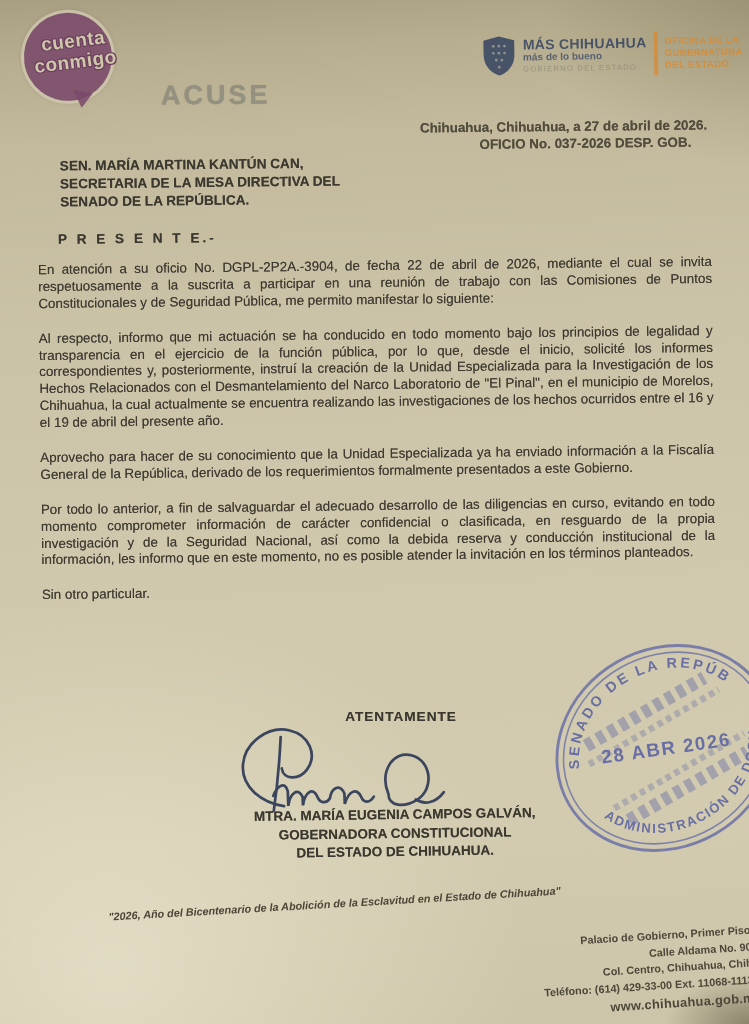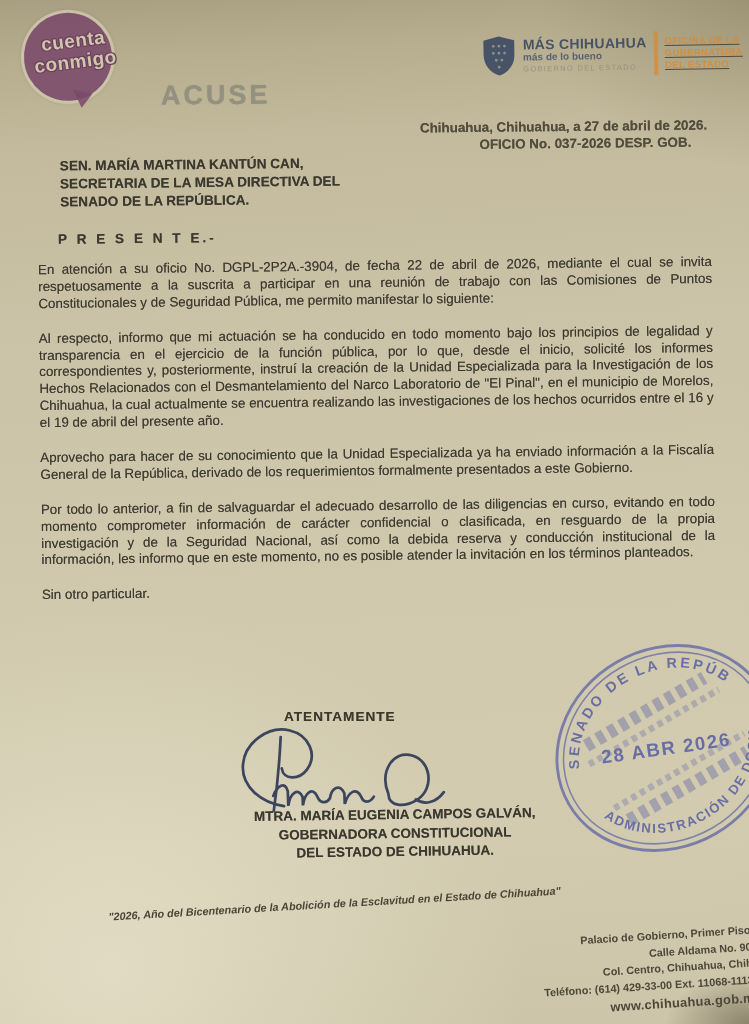--- a/index.html
+++ b/index.html
@@ -30,41 +30,41 @@
   .acuse{ position:absolute; left:161px; top:36px; font-size:27px; font-weight:bold;
     letter-spacing:3px; color:#8c8b7d; opacity:.85; text-shadow:0 0 1px rgba(120,118,105,.8); transform:rotate(-.5deg);margin-top:44px; }
 
   .gov-logo{ position:absolute; right:6px; top:32px; display:flex; align-items:center; gap:7px; opacity:.82; transform:rotate(-1deg); }
   .gov-logo .shield{ width:34px; height:42px; flex:none; }
   .brand{ display:flex; flex-direction:column; line-height:1.05; }
   .brand .t1{ font-weight:bold; font-size:14px; color:#2f3f5e; letter-spacing:.3px; }
   .brand .t2{ font-weight:bold; font-size:10px; color:#44516b; }
   .brand .t3{ font-size:7.5px; letter-spacing:1.3px; color:#8f8b78; margin-top:2px; }
   .gov-divider{ width:4px; height:44px; background:#d98a2f; opacity:.9; flex:none; }
-  .office{ display:flex; flex-direction:column; line-height:1.25;text-decoration:underline; }
+  .office{ display:flex; flex-direction:column; line-height:1.25; }
   .office span{ font-weight:bold; font-size:9.5px; letter-spacing:.4px; color:#d98a2f; }
 
   
   .meta{ position:absolute; top:118px; right:42px; text-align:right; font-weight:bold; font-size:13.4px;
     line-height:1.3; color:#524c3c; transform:rotate(-.6deg); }
   .meta .oficio{ display:block; padding-right:16px; }
 
   .recipient{ position:absolute; left:60px; top:156px; font-weight:bold; font-size:13.6px;
     line-height:1.34; color:#3b382f; transform:rotate(-.6deg); }
   .presente{ position:absolute; left:58px; top:231px; font-weight:bold; font-size:13.6px;
     letter-spacing:3px; color:#3b382f; transform:rotate(-.6deg); }
 
   
   .letter-body{ position:absolute; left:40px; top:258px; width:674px; transform:rotate(-.7deg);
     font-size:13.4px; line-height:1.26; color:#3d3930; text-align:justify; }
   .letter-body p{ margin-bottom:18px; }
   .letter-body .closing{ text-align:left; }
 
   
-  .atentamente{ position:absolute; left:284px; top:709px; width:200px; text-align:left;
+  .atentamente{ position:absolute; left:301px; top:709px; width:200px; text-align:center;
     font-weight:bold; font-size:13.6px; letter-spacing:1px; color:#3b382f; }
   .sig-svg{ position:absolute; left:222px; top:712px; width:225px; height:105px; transform:rotate(-2deg); }
   .sig-name{ position:absolute; left:210px; top:806px; width:370px; text-align:center;
     font-weight:bold; font-size:13.5px; line-height:1.38; color:#3b382f; transform:rotate(-.8deg); }
 
   
   .stamp{ position:absolute; right:-42px; top:638px; width:250px; height:220px; opacity:.8; }
 
   
   .motto{ position:absolute; left:108px; top:893px; width:610px; transform:rotate(-3.3deg);

